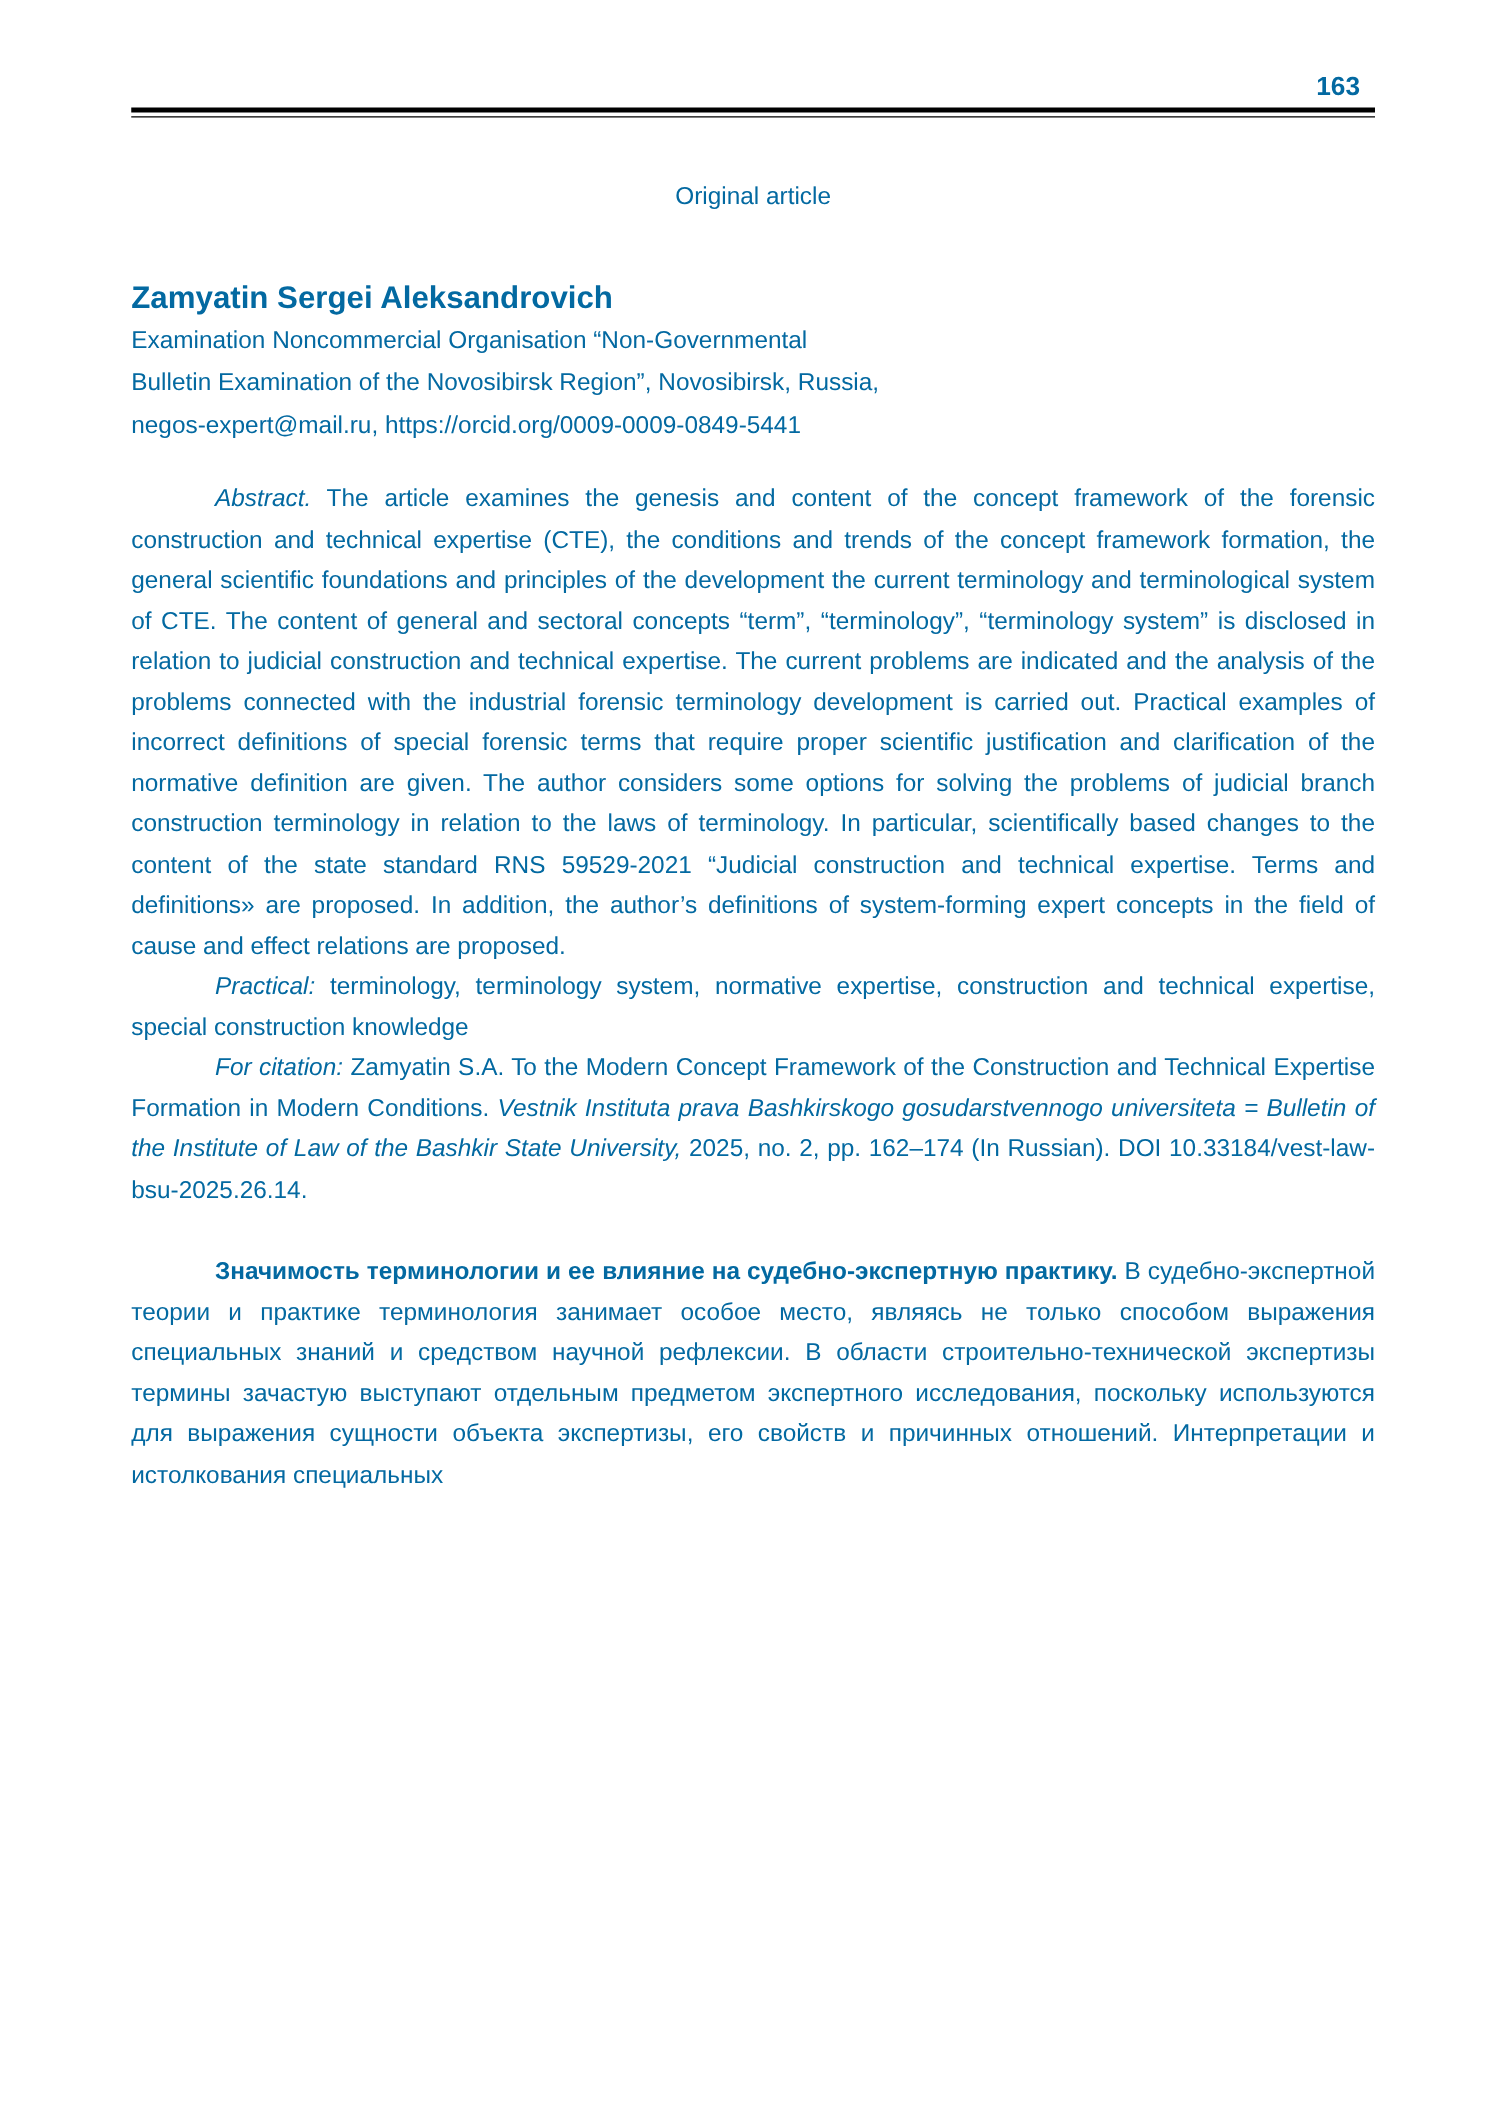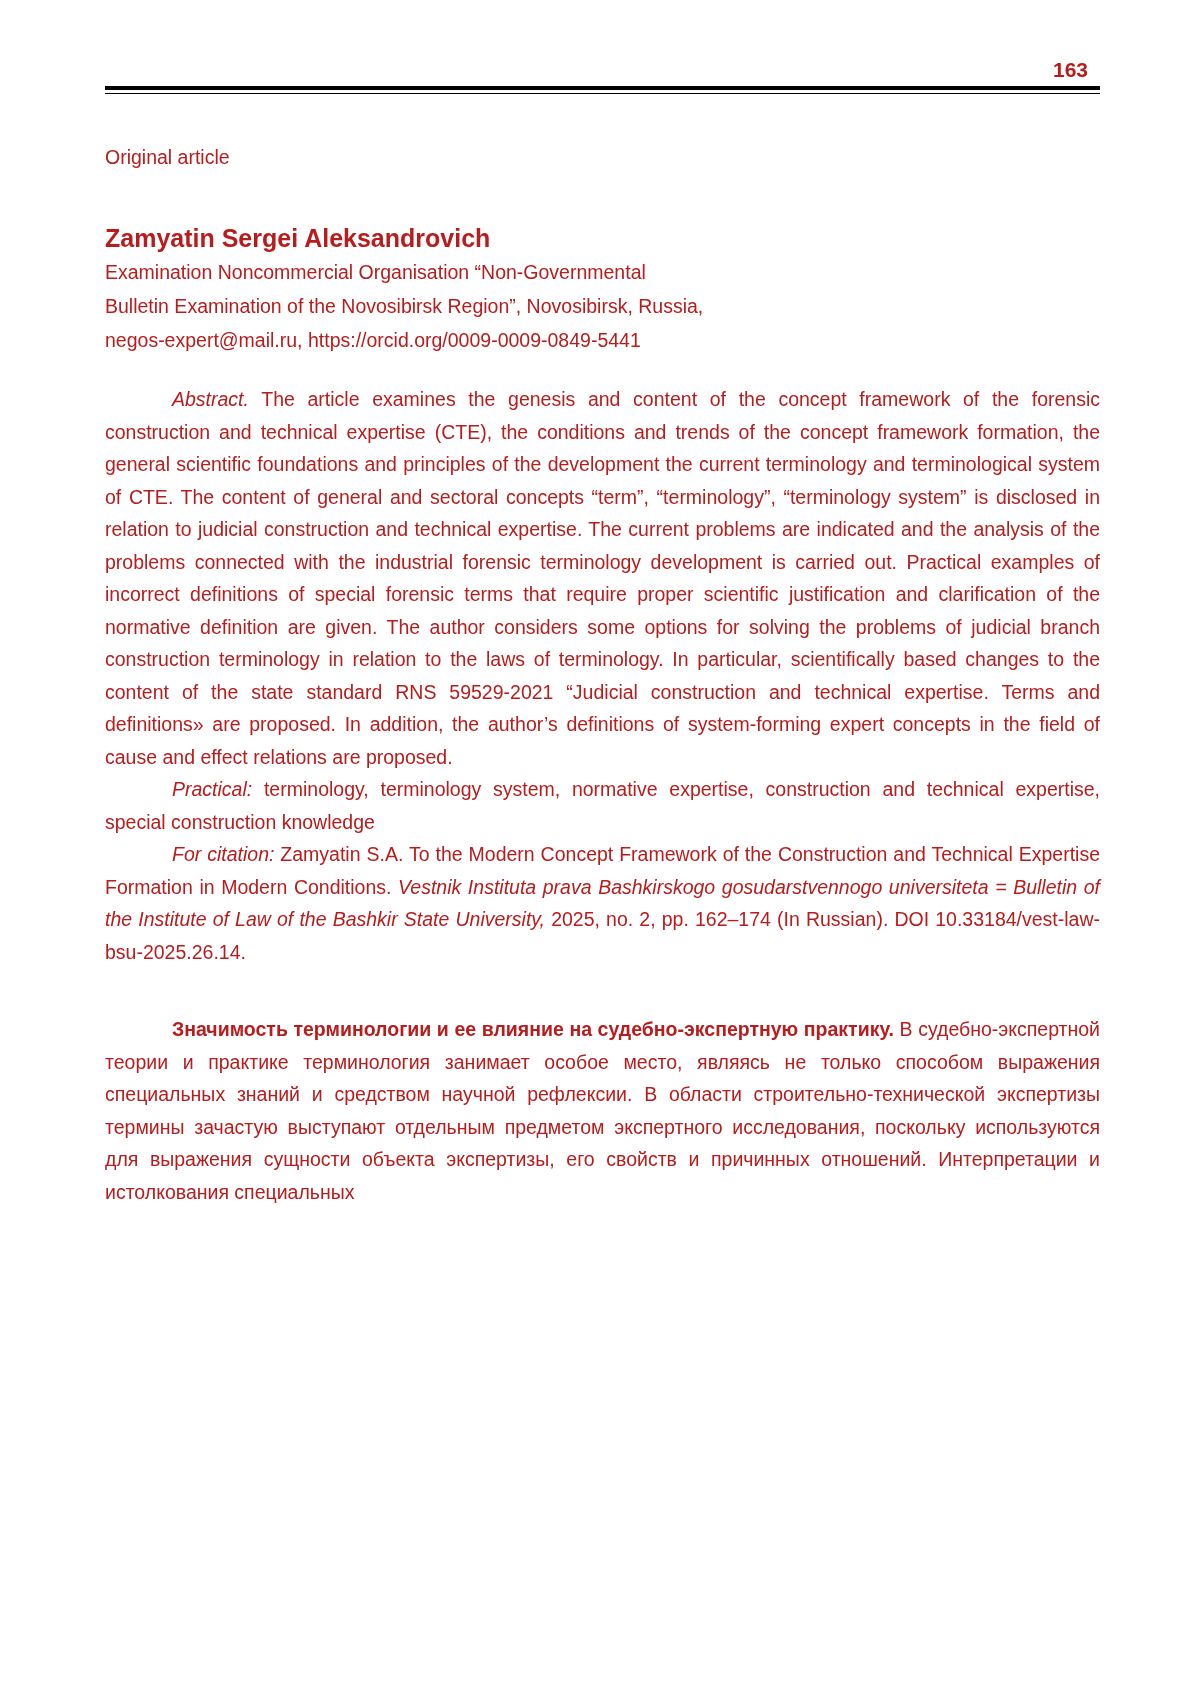--- a/index.html
+++ b/index.html
@@ -8,41 +8,42 @@
     background: #ffffff;
   }
   .page {
     position: relative;
     width: 1200px;
     height: 1698px;
     background: #ffffff;
     box-sizing: border-box;
     padding: 58px 100px 0 105px;
     font-family: "Liberation Sans", "DejaVu Sans", sans-serif;
-    color: #b91c1c;
+    color: #0369a1;
   }
   .page-header {
     margin-bottom: 0;
   }
   .page-number {
     text-align: right;
     font-weight: bold;
     font-size: 21px;
     padding-right: 12px;
     margin-bottom: 4px;
   }
   .header-rule {
     border-top: 4px solid #000;
     border-bottom: 1.5px solid #000;
     height: 3px;
     margin-bottom: 52px;
   }
   .article-type {
     font-size: 19.5px;
     margin-bottom: 52px;
+    text-align: center;
   }
   .author-block {
     margin-bottom: 26px;
   }
   .author-name {
     font-weight: bold;
     font-size: 25px;
     line-height: 34px;
   }
   .affil-line {
@@ -67,21 +68,21 @@
     font-weight: normal;
     font-style: italic;
   }
   .lead-b {
     font-weight: bold;
   }
   .italic {
     font-style: italic;
   }
   .body-para {
-    margin-top: 45px;
+    margin-top: 33px;
   }
 </style>
 </head>
 <body>
 
 <div class="page">
 
   <div class="page-header">
     <div class="page-number">163</div>
     <div class="header-rule"></div>

